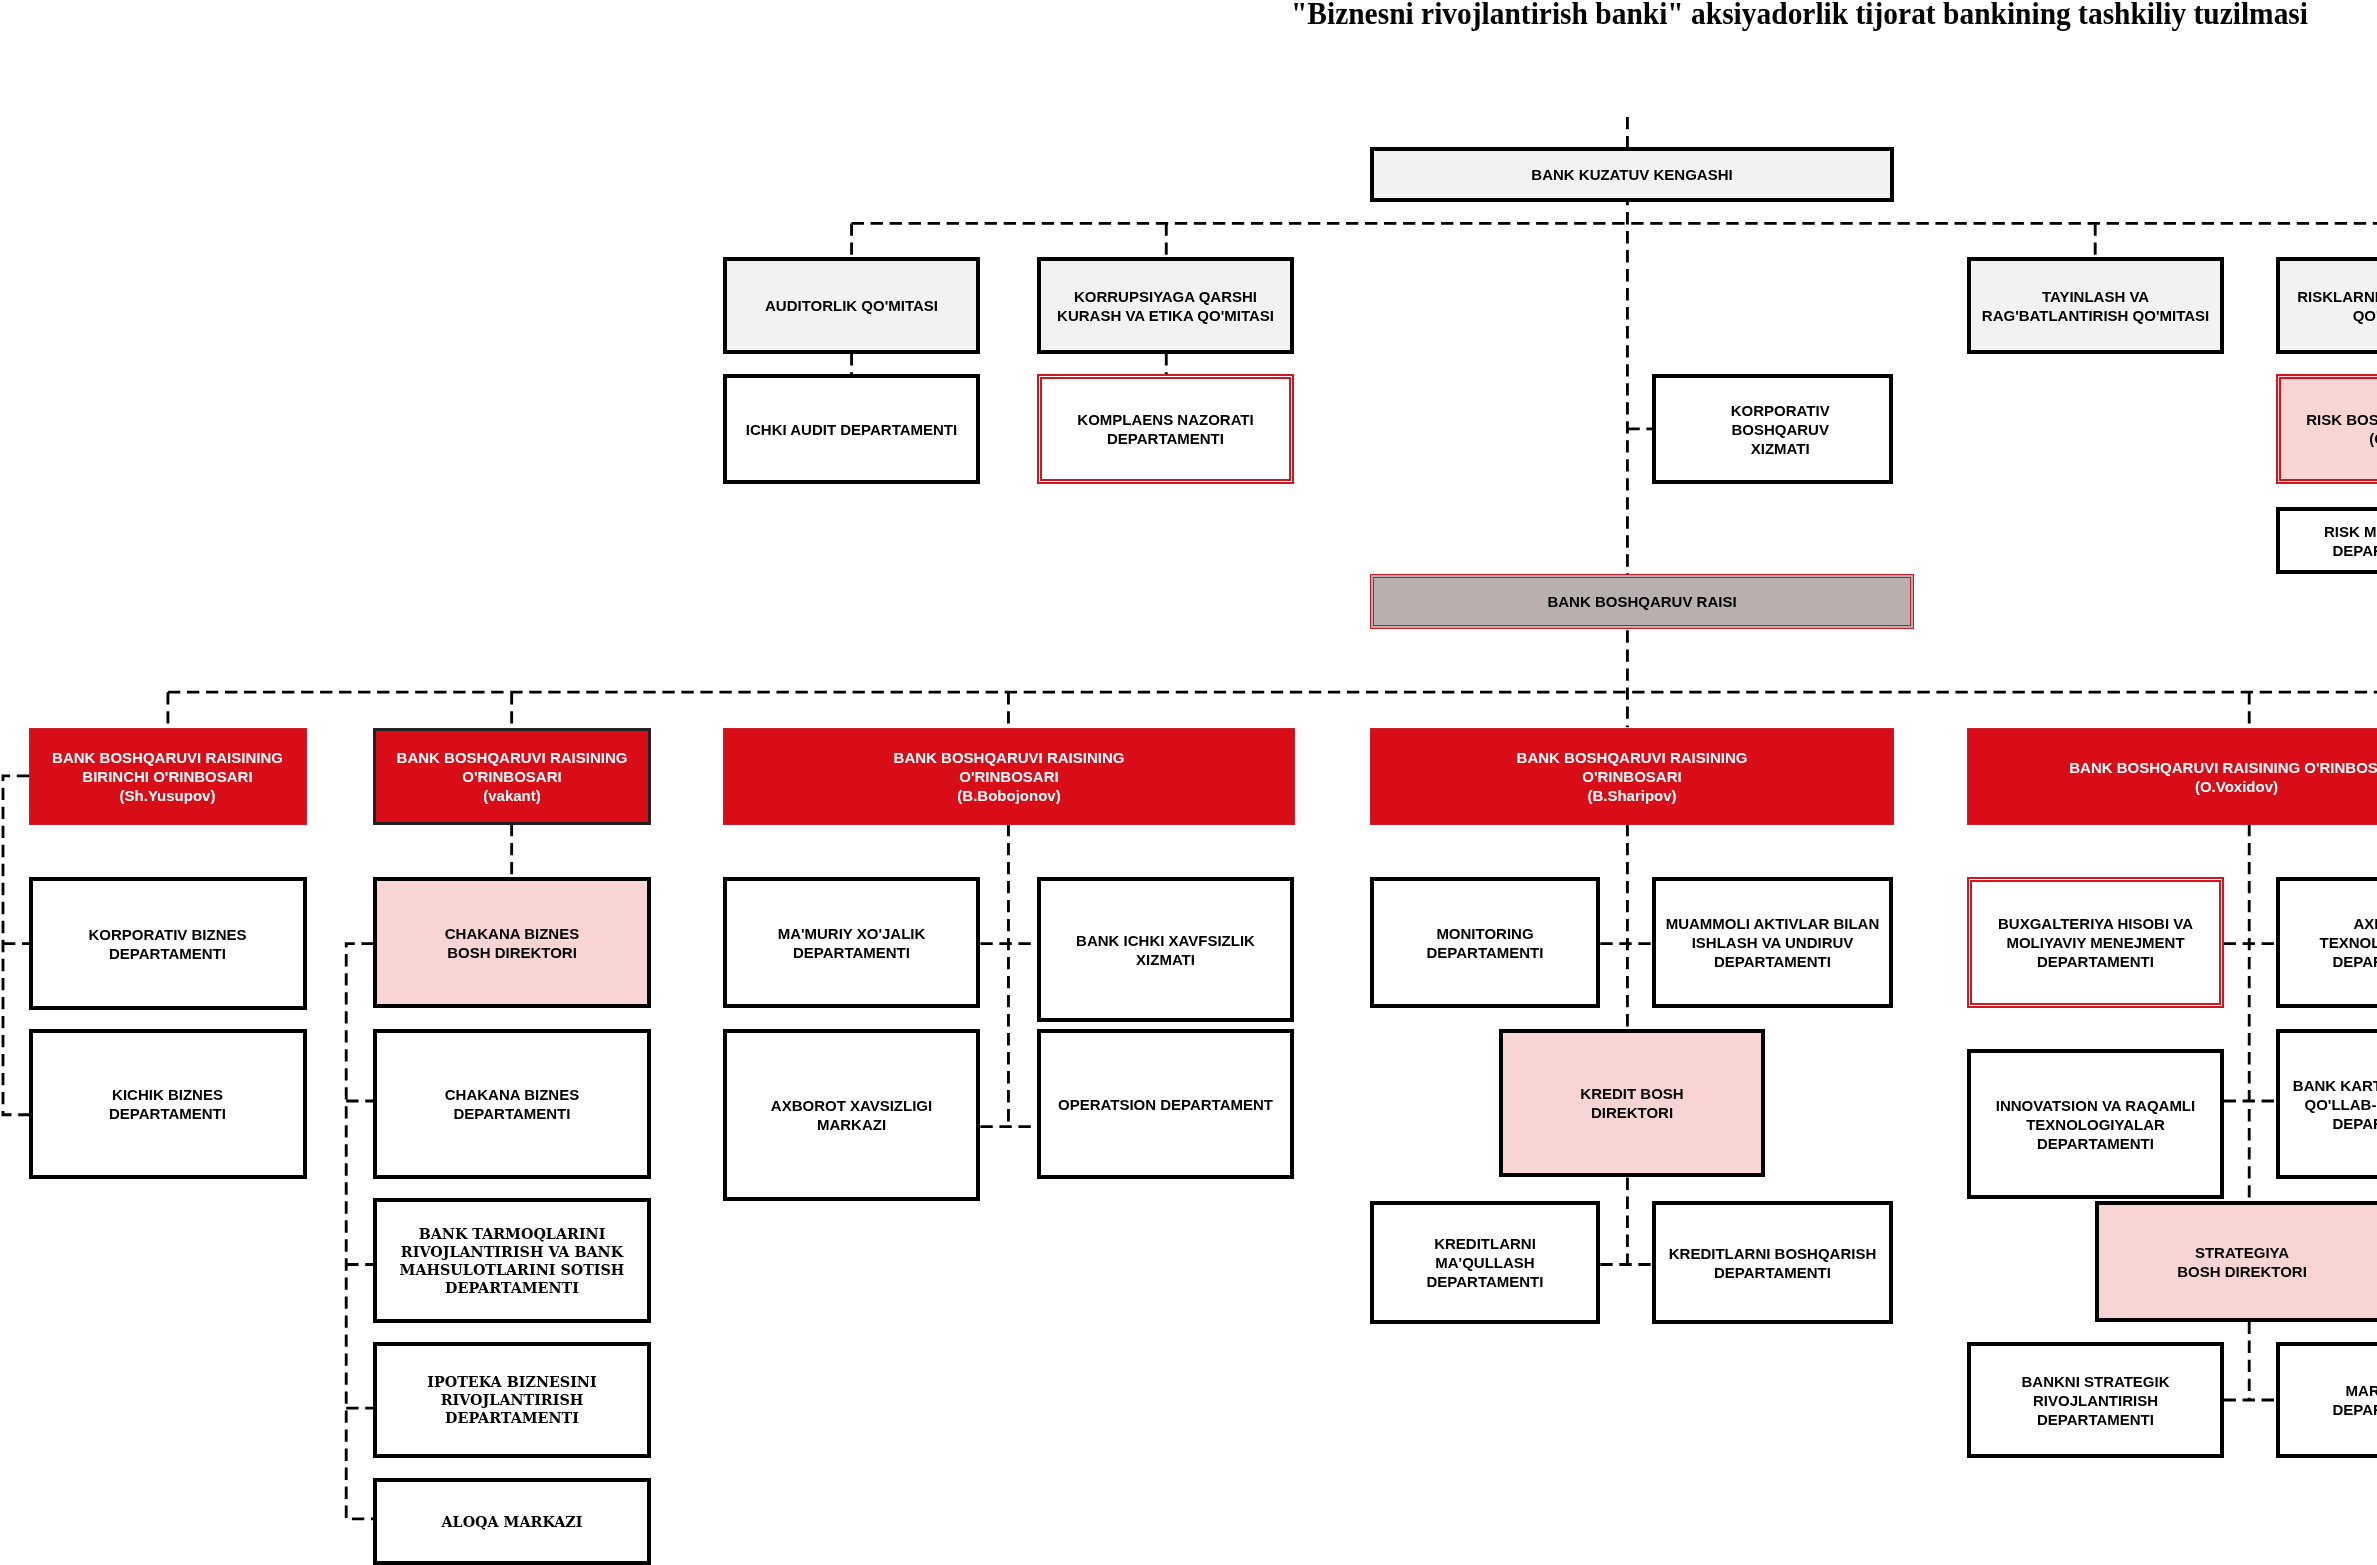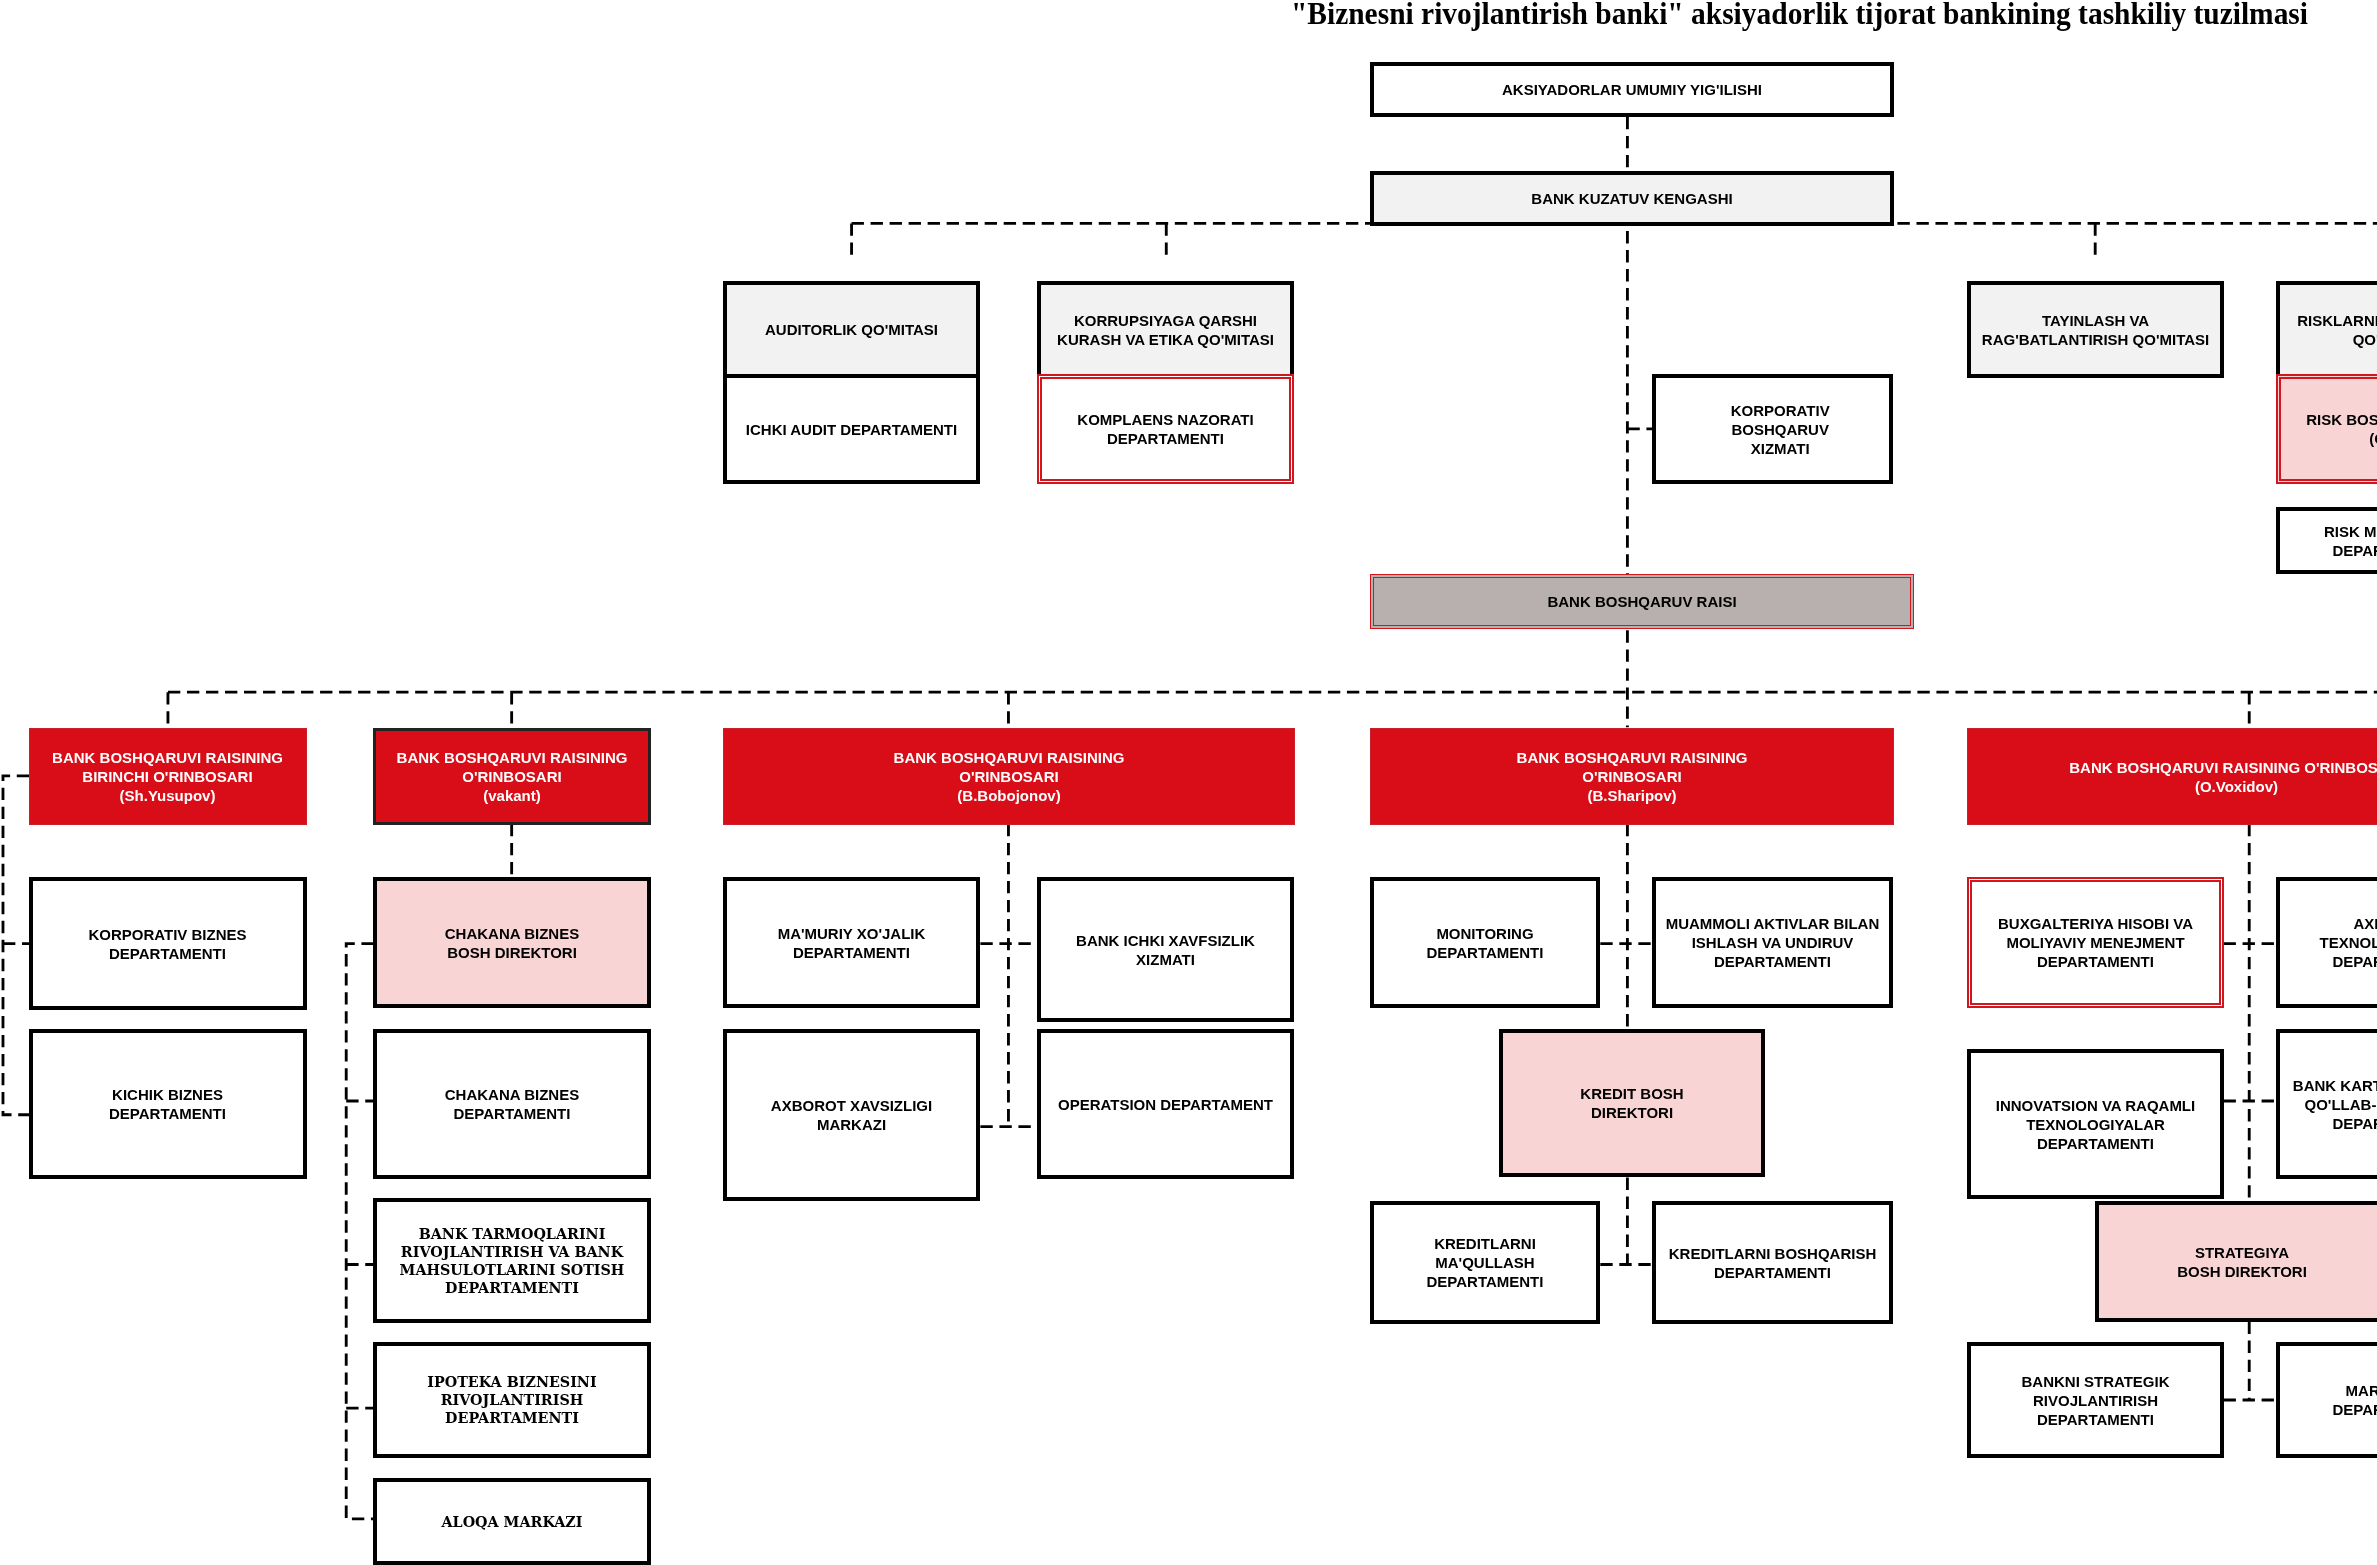--- a/index.html
+++ b/index.html
@@ -1,20 +1,20 @@
 <!DOCTYPE html>
 <html style="font-size:7.6px"><head>
 <meta charset="utf-8">
 <style>
   html, body { margin:0; padding:0; background:#ffffff; }
   #canvas { position:relative; width:3599px; height:1565px; background:#ffffff; overflow:hidden; font-family:"DejaVu Serif","Liberation Serif",serif; }
   #title { position:absolute; left:0; width:3599px; top:0; height:33px; text-align:center; font-weight:bold; font-size:31px; line-height:28.5px; color:#000; font-family:"Liberation Serif",serif; transform:scaleX(0.95); }
   svg#lines { position:absolute; left:0; top:0; width:3599px; height:1565px; }
   .box { position:absolute; box-sizing:border-box; border:4.3px solid #000; background:#fff; display:flex; align-items:center; justify-content:center; text-align:center; padding:3.8px 8.6px; font-weight:bold; font-size:15px; line-height:19px; color:#000; white-space:pre-line; font-family:"Liberation Sans Narrow","Liberation Sans",sans-serif; }
-  .grey { background:#f2f2f2;margin-top:24px; }
+  .grey { background:#f2f2f2; }
   .chair { background:#b7b0ae; border:4.8px double #d0161f; }
   .red { background:#d90d18; color:#ffffff; border:1.9px solid #c9202a; }
   .red.dark { border:3.8px solid #222; }
   .pink { background:#f8d4d5; }
   .pink-red { background:#f8d4d5; border:5.7px double #d0161f; }
   .red-outline { border:5.7px double #d0161f; }
   .serif { font-family:"DejaVu Serif","Liberation Serif",serif; font-size:14.3px; line-height:18px; }
 </style>
 </head>
 <body>
@@ -47,21 +47,20 @@
       <path d="M4730 1733 V2525 M4676 1985 H4787 M4676 2316 H4787 M4730 2780 V2945 M4676 2945 H4787"></path>
 
       <path d="M5395 1632 H5325 V2660 H5395 M5325 1985 H5395 M5325 2316 H5395"></path>
 
       <path d="M6425 1632 H6338 V2630 H6425 M6338 1985 H6425 M6338 2316 H6425"></path>
 
       <path d="M7090 1632 H7155 M7090 1985 H7155 M7090 2316 H7155 M7090 2630 H7155 M7090 2962 H7155 M7090 3195 H7155"></path>
     </g>
   </svg>
 
-  <div class="box" style="left:1370px;top:62px;width:524px;height:55px;">AKSIYADORLAR UMUMIY YIG'ILISHI</div>
   <div class="box grey" style="left:1370px;top:147px;width:524px;height:55px;">BANK KUZATUV KENGASHI</div>
 
   <div class="box grey" style="left:723px;top:257px;width:257px;height:97px;text-align:center;">AUDITORLIK QO'MITASI</div>
   <div class="box grey" style="left:1967px;top:257px;width:257px;height:97px;">TAYINLASH VA
 RAG'BATLANTIRISH QO'MITASI</div>
   <div class="box grey" style="left:1037px;top:257px;width:257px;height:97px;">KORRUPSIYAGA QARSHI
 KURASH VA ETIKA QO'MITASI</div>
   <div class="box grey" style="left:2276px;top:257px;width:230px;height:97px;">RISKLARNI BOSHQARISH
 QO'MITASI</div>
 

